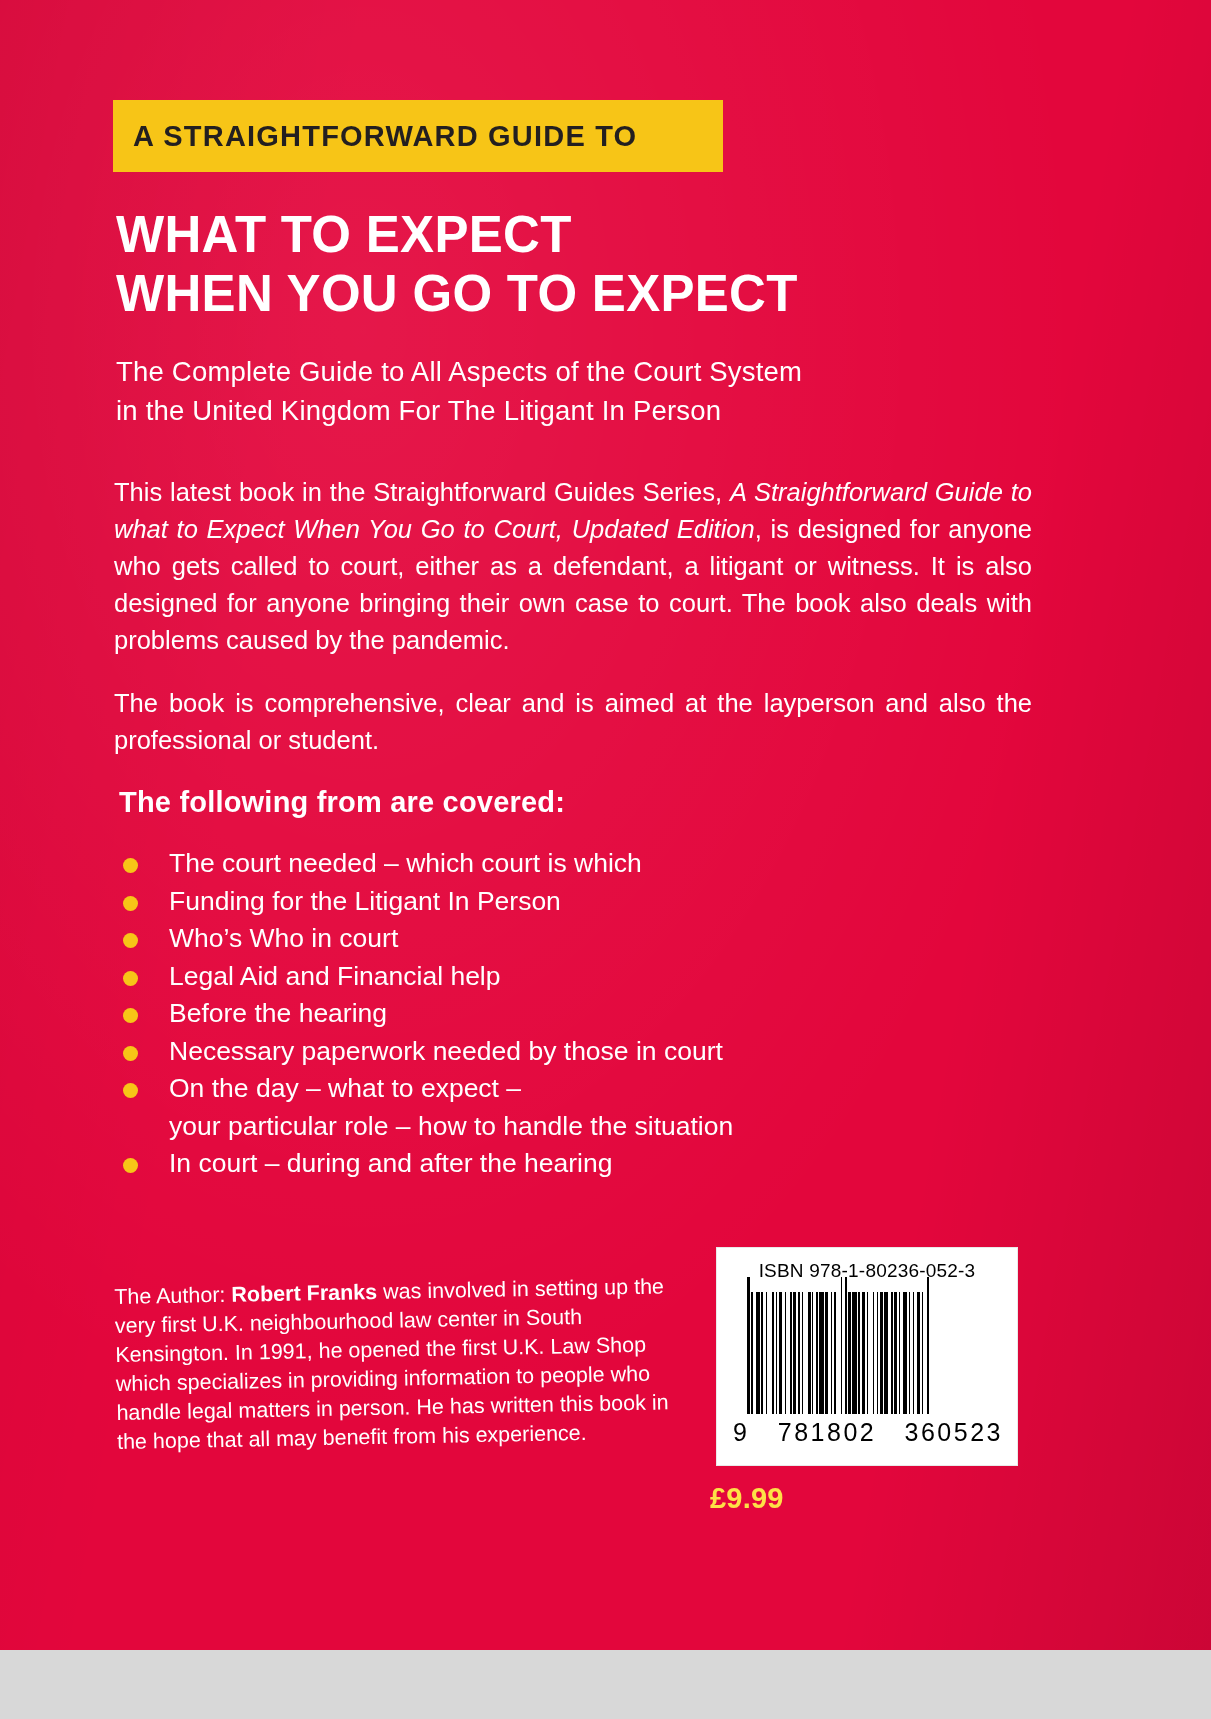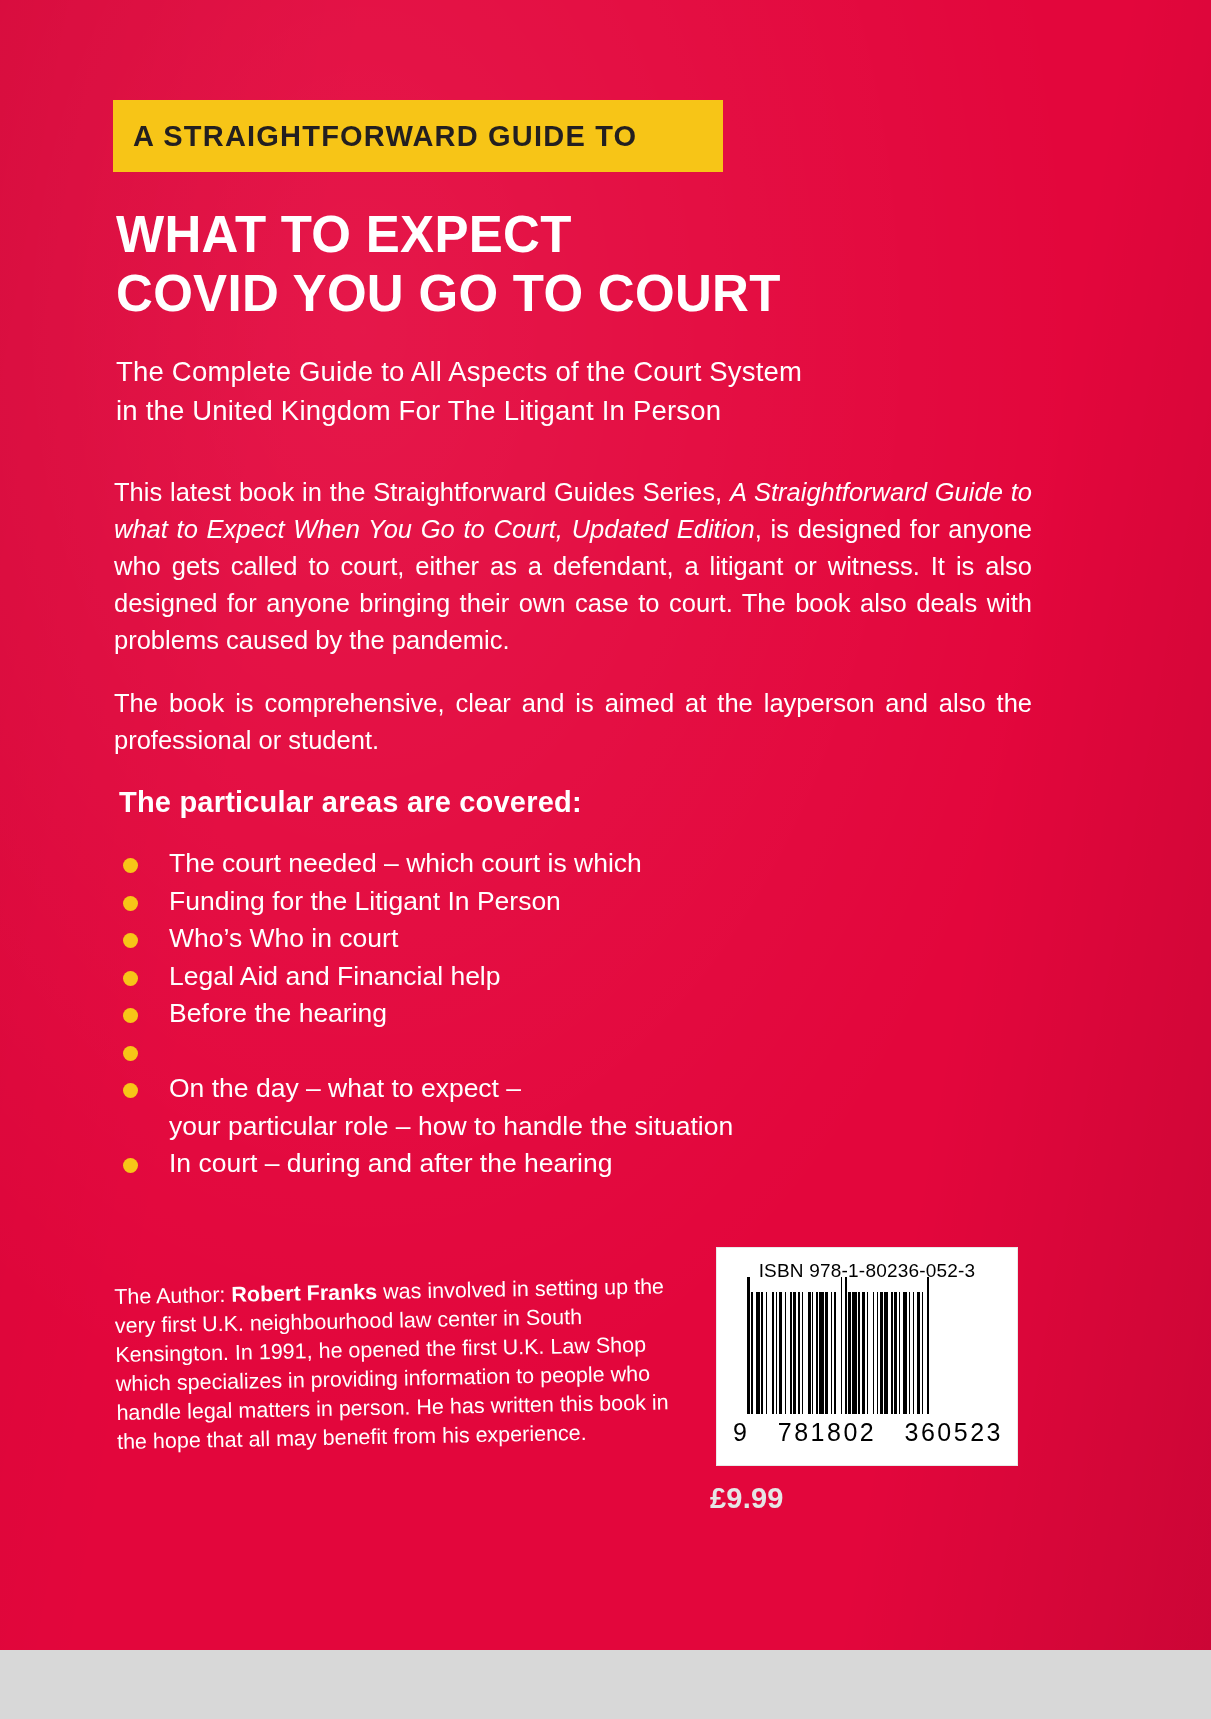--- a/index.html
+++ b/index.html
@@ -188,57 +188,57 @@
     font-family: "Liberation Sans", sans-serif;
     display: flex;
     justify-content: space-between;
   }
   .price {
     position: absolute;
     left: 710px;
     top: 1482px;
     font-size: 29px;
     font-weight: bold;
-    color: #e5e5e5;
+    color: #fde047;
     letter-spacing: 0.2px;
   }
 </style>
 </head>
 <body>
 
 <div id="cover">
 
   <div class="banner">
     <div class="banner-text">A STRAIGHTFORWARD GUIDE  TO</div>
   </div>
 
   <div class="title">
     <div>WHAT TO EXPECT</div>
-    <div>COVID YOU GO TO COURT</div>
+    <div>WHEN YOU GO TO EXPECT</div>
   </div>
 
   <div class="subtitle">
     <div>The Complete Guide to All Aspects of the Court System</div>
     <div class="line2">in the United Kingdom For The Litigant In Person</div>
   </div>
 
   <div class="blurb">
     <p><span>This latest book in the Straightforward Guides Series, </span><em>A Straightforward Guide to what to Expect When You Go to Court, Updated Edition</em><span>, is designed for anyone who gets called to court, either as a defendant, a litigant or witness. It is also designed for anyone bringing their own case to court. The book also deals with problems caused by the pandemic.</span></p>
     <p>The book is comprehensive, clear and is aimed at the layperson and also the professional or student.</p>
   </div>
 
-  <div class="covered-head">The particular areas are covered:</div>
+  <div class="covered-head">The following from are covered:</div>
 
   <ul class="bullets" id="bullets">
       <li><span class="dot"></span><span>The court needed – which court is which</span></li>
       <li><span class="dot"></span><span>Funding for the Litigant In Person</span></li>
       <li><span class="dot"></span><span>Who’s Who in court</span></li>
       <li><span class="dot"></span><span>Legal Aid and Financial help</span></li>
       <li><span class="dot"></span><span>Before the hearing</span></li>
-      <li><span class="dot"></span></li>
+      <li><span class="dot"></span><span>Necessary paperwork needed by those in court</span></li>
       <li><span class="dot"></span><span>On the day – what to expect –</span></li>
       <li class="no-dot"><span>your particular role – how to handle the situation</span></li>
       <li><span class="dot"></span><span>In court – during and after the hearing</span></li>
     </ul>
 
   <div class="author">
     <span>The Author: </span><b>Robert Franks</b><span> was involved in setting up the very first U.K. neighbourhood law center in South Kensington. In 1991, he opened the first U.K. Law Shop which specializes in providing information to people who handle legal matters in person. He has written this book in the hope that all may benefit from his experience.</span>
   </div>
 
   <div class="isbn-box">

